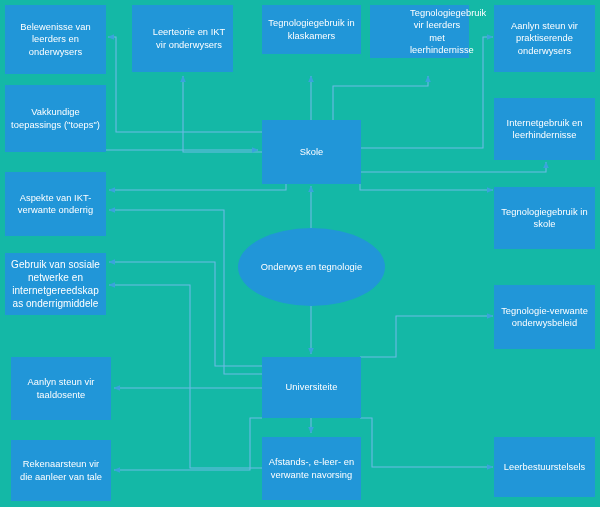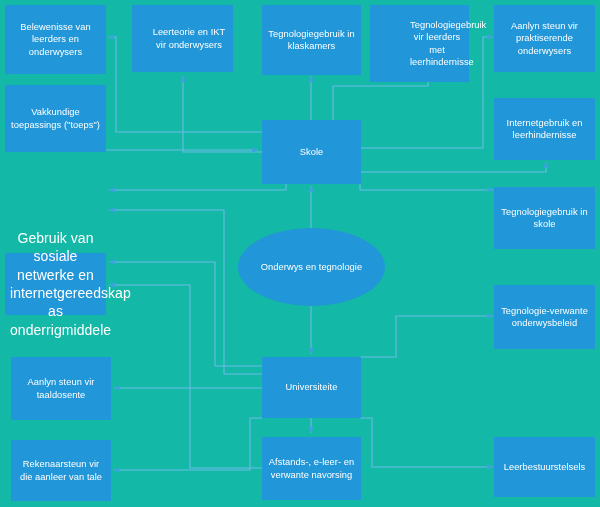--- a/index.html
+++ b/index.html
@@ -99,50 +99,53 @@
   </svg>
 
   <div class="node" style="left:5px; top:5px; width:101px; height:69px;">
     <span>Belewenisse van leerders en onderwysers</span>
   </div>
 
   <div class="node" style="left:132px; top:5px; width:101px; height:67px;padding-left:18px;">
     <span>Leerteorie en IKT vir onderwysers</span>
   </div>
 
-  <div class="node" style="left:262px; top:5px; width:99px; height:70px;">
+  <div class="node" style="left:262px; top:5px; width:99px; height:49px;">
     <span>Tegnologiegebruik in klaskamers</span>
   </div>
 
-  <div class="node" style="left:370px; top:5px; width:99px; height:77px;padding-left:40px;">
+  <div class="node" style="left:370px; top:5px; width:99px; height:53px;padding-left:40px;">
     <span>Tegnologiegebruik vir leerders met leerhindernisse</span>
   </div>
 
   <div class="node" style="left:494px; top:5px; width:101px; height:67px;justify-content:flex-end;">
     <span>Aanlyn steun vir praktiserende onderwysers</span>
   </div>
 
   <div class="node" style="left:5px; top:85px; width:101px; height:67px;">
     <span>Vakkundige toepassings ("toeps")</span>
   </div>
 
   <div class="node" style="left:494px; top:98px; width:101px; height:62px;">
     <span>Internetgebruik en leerhindernisse</span>
   </div>
 
   <div class="node" style="left:262px; top:120px; width:99px; height:64px;">
     <span>Skole</span>
   </div>
 
+  <div class="node" style="left:5px; top:172px; width:101px; height:64px;">
+    <span>Aspekte van IKT-verwante onderrig</span>
+  </div>
 
   <div class="node" style="left:494px; top:187px; width:101px; height:62px;">
     <span>Tegnologiegebruik in skole</span>
   </div>
 
-  <div class="node" style="left:5px; top:253px; width:101px; height:62px; font-size:14px;">
+  <div class="node" style="left:5px; top:253px; width:101px; height:62px; font-size:10px;">
     <span>Gebruik van sosiale netwerke en internetgereedskap as onderrigmiddele</span>
   </div>
 
   <div class="node ellipse" style="left:238px; top:228px; width:147px; height:78px;">
     <span>Onderwys en tegnologie</span>
   </div>
 
   <div class="node" style="left:494px; top:285px; width:101px; height:64px;">
     <span>Tegnologie-verwante onderwysbeleid</span>
   </div>

